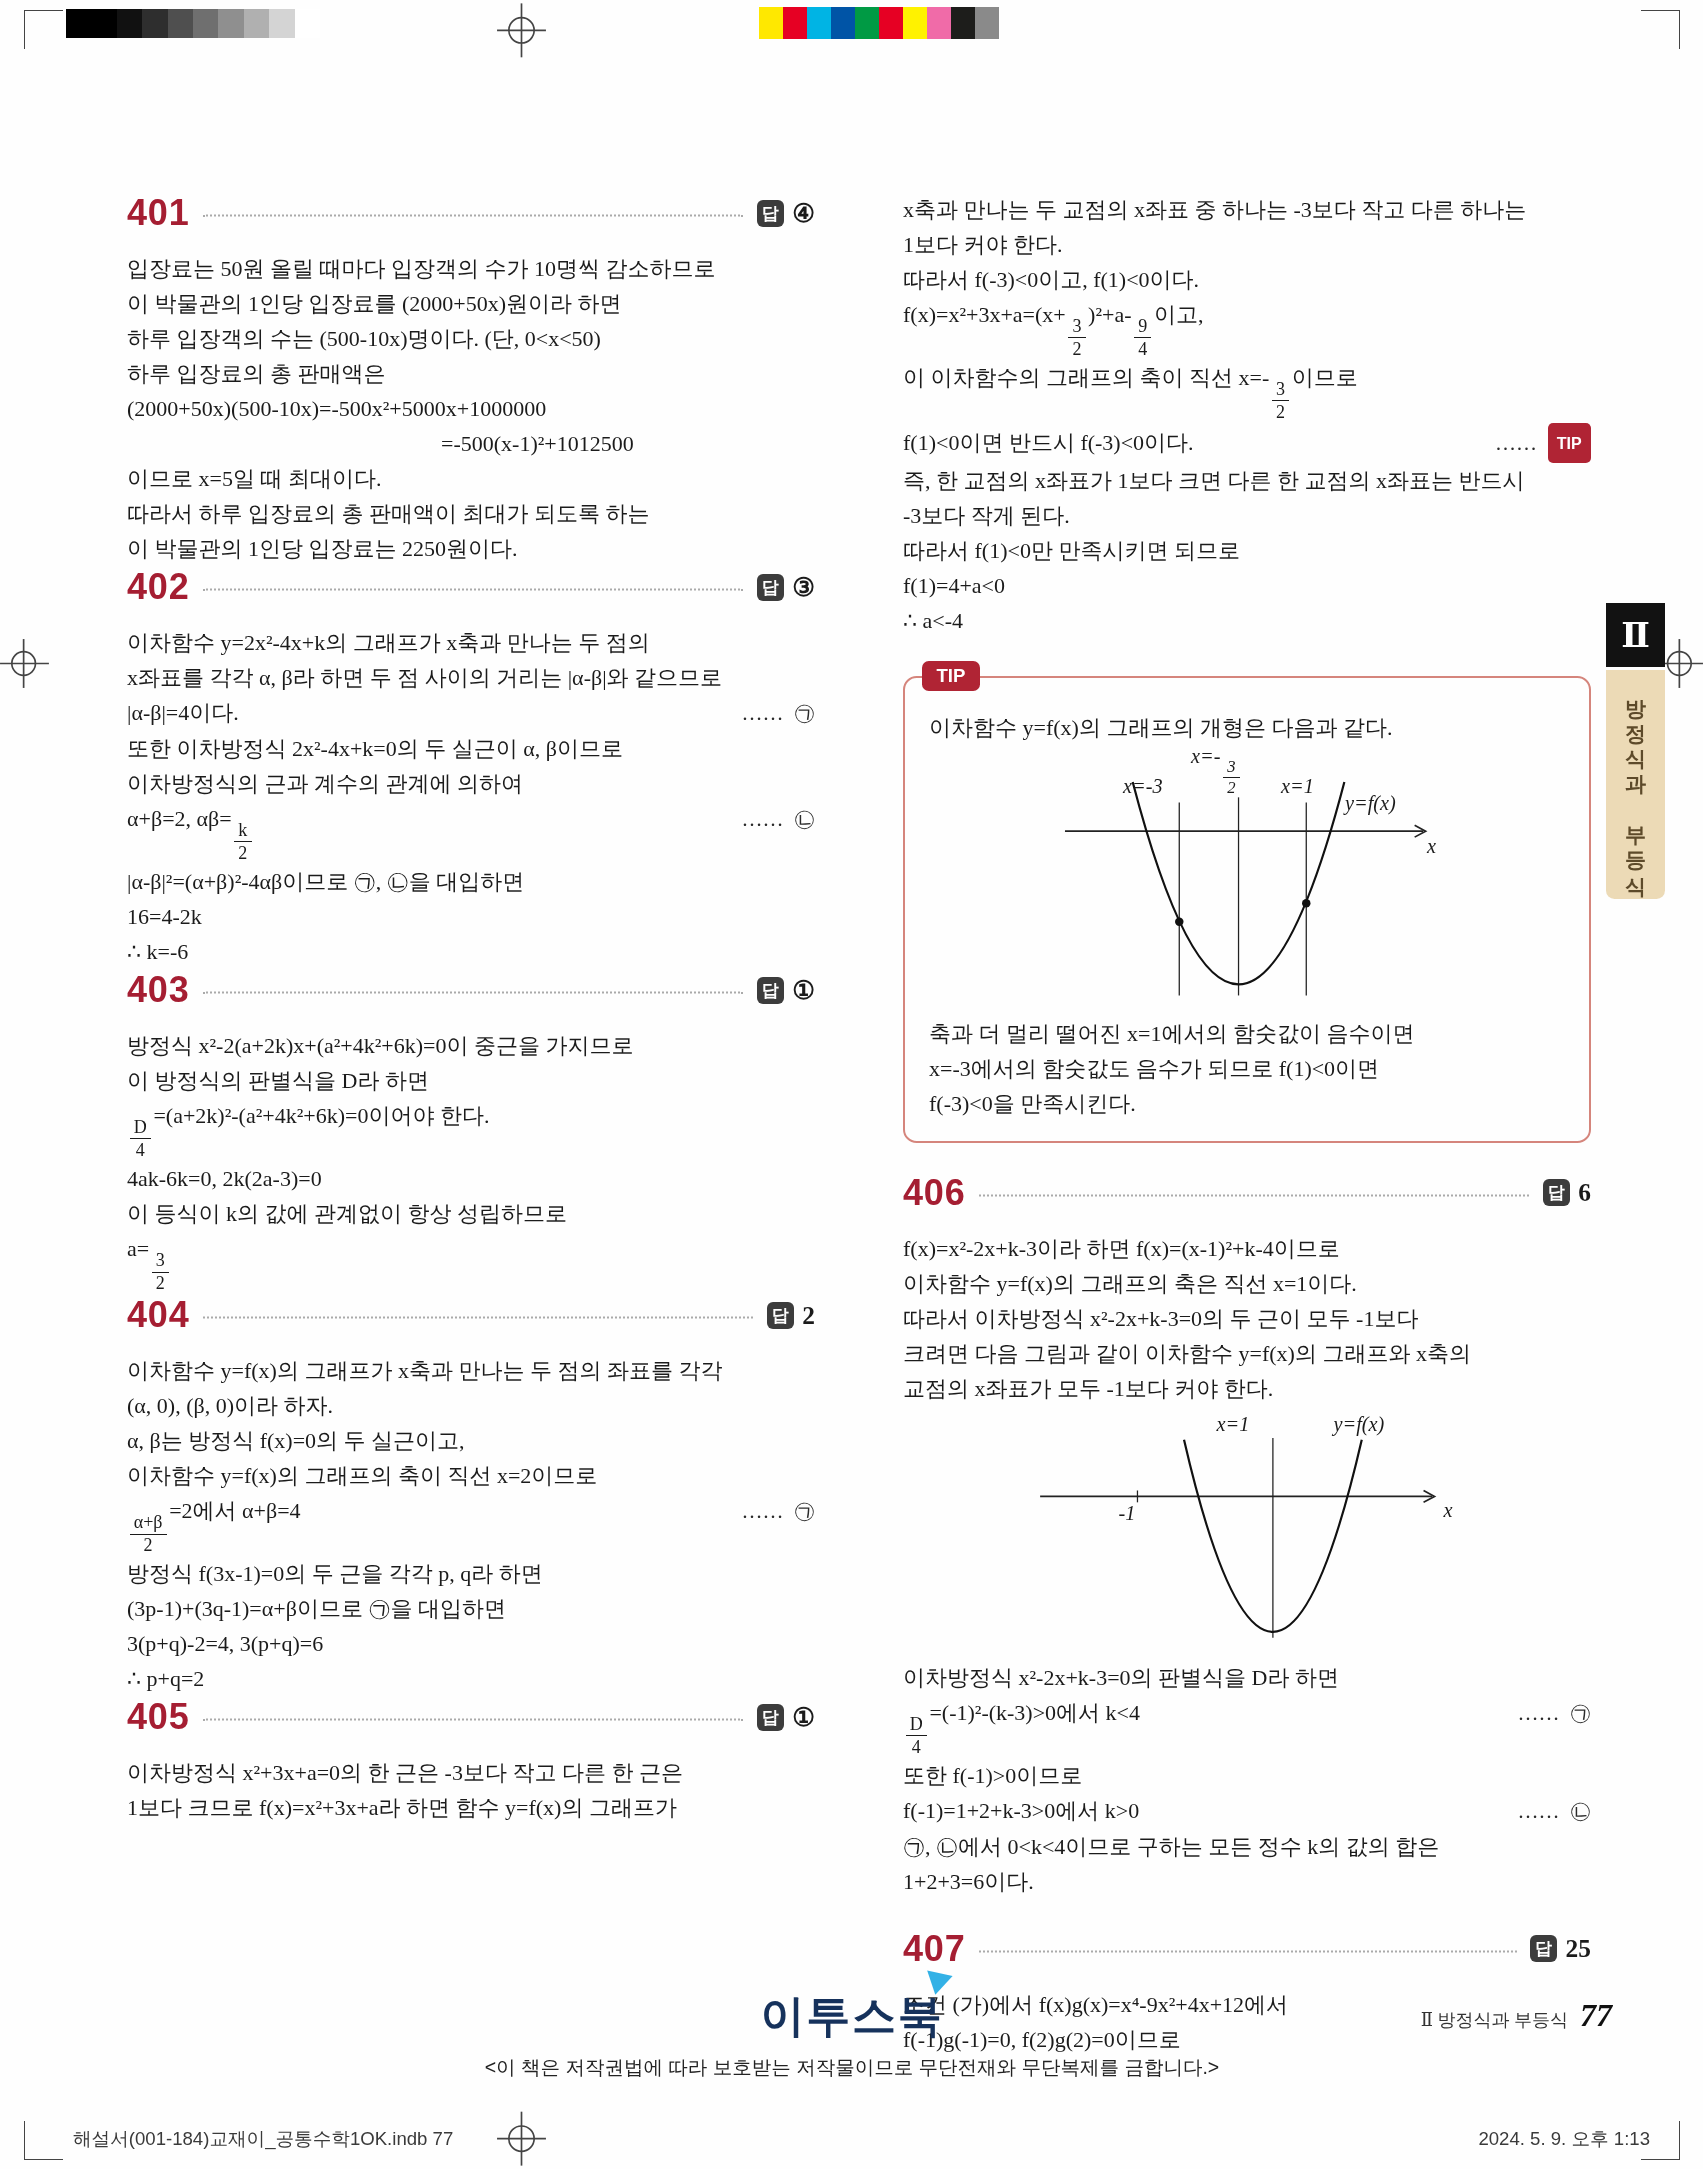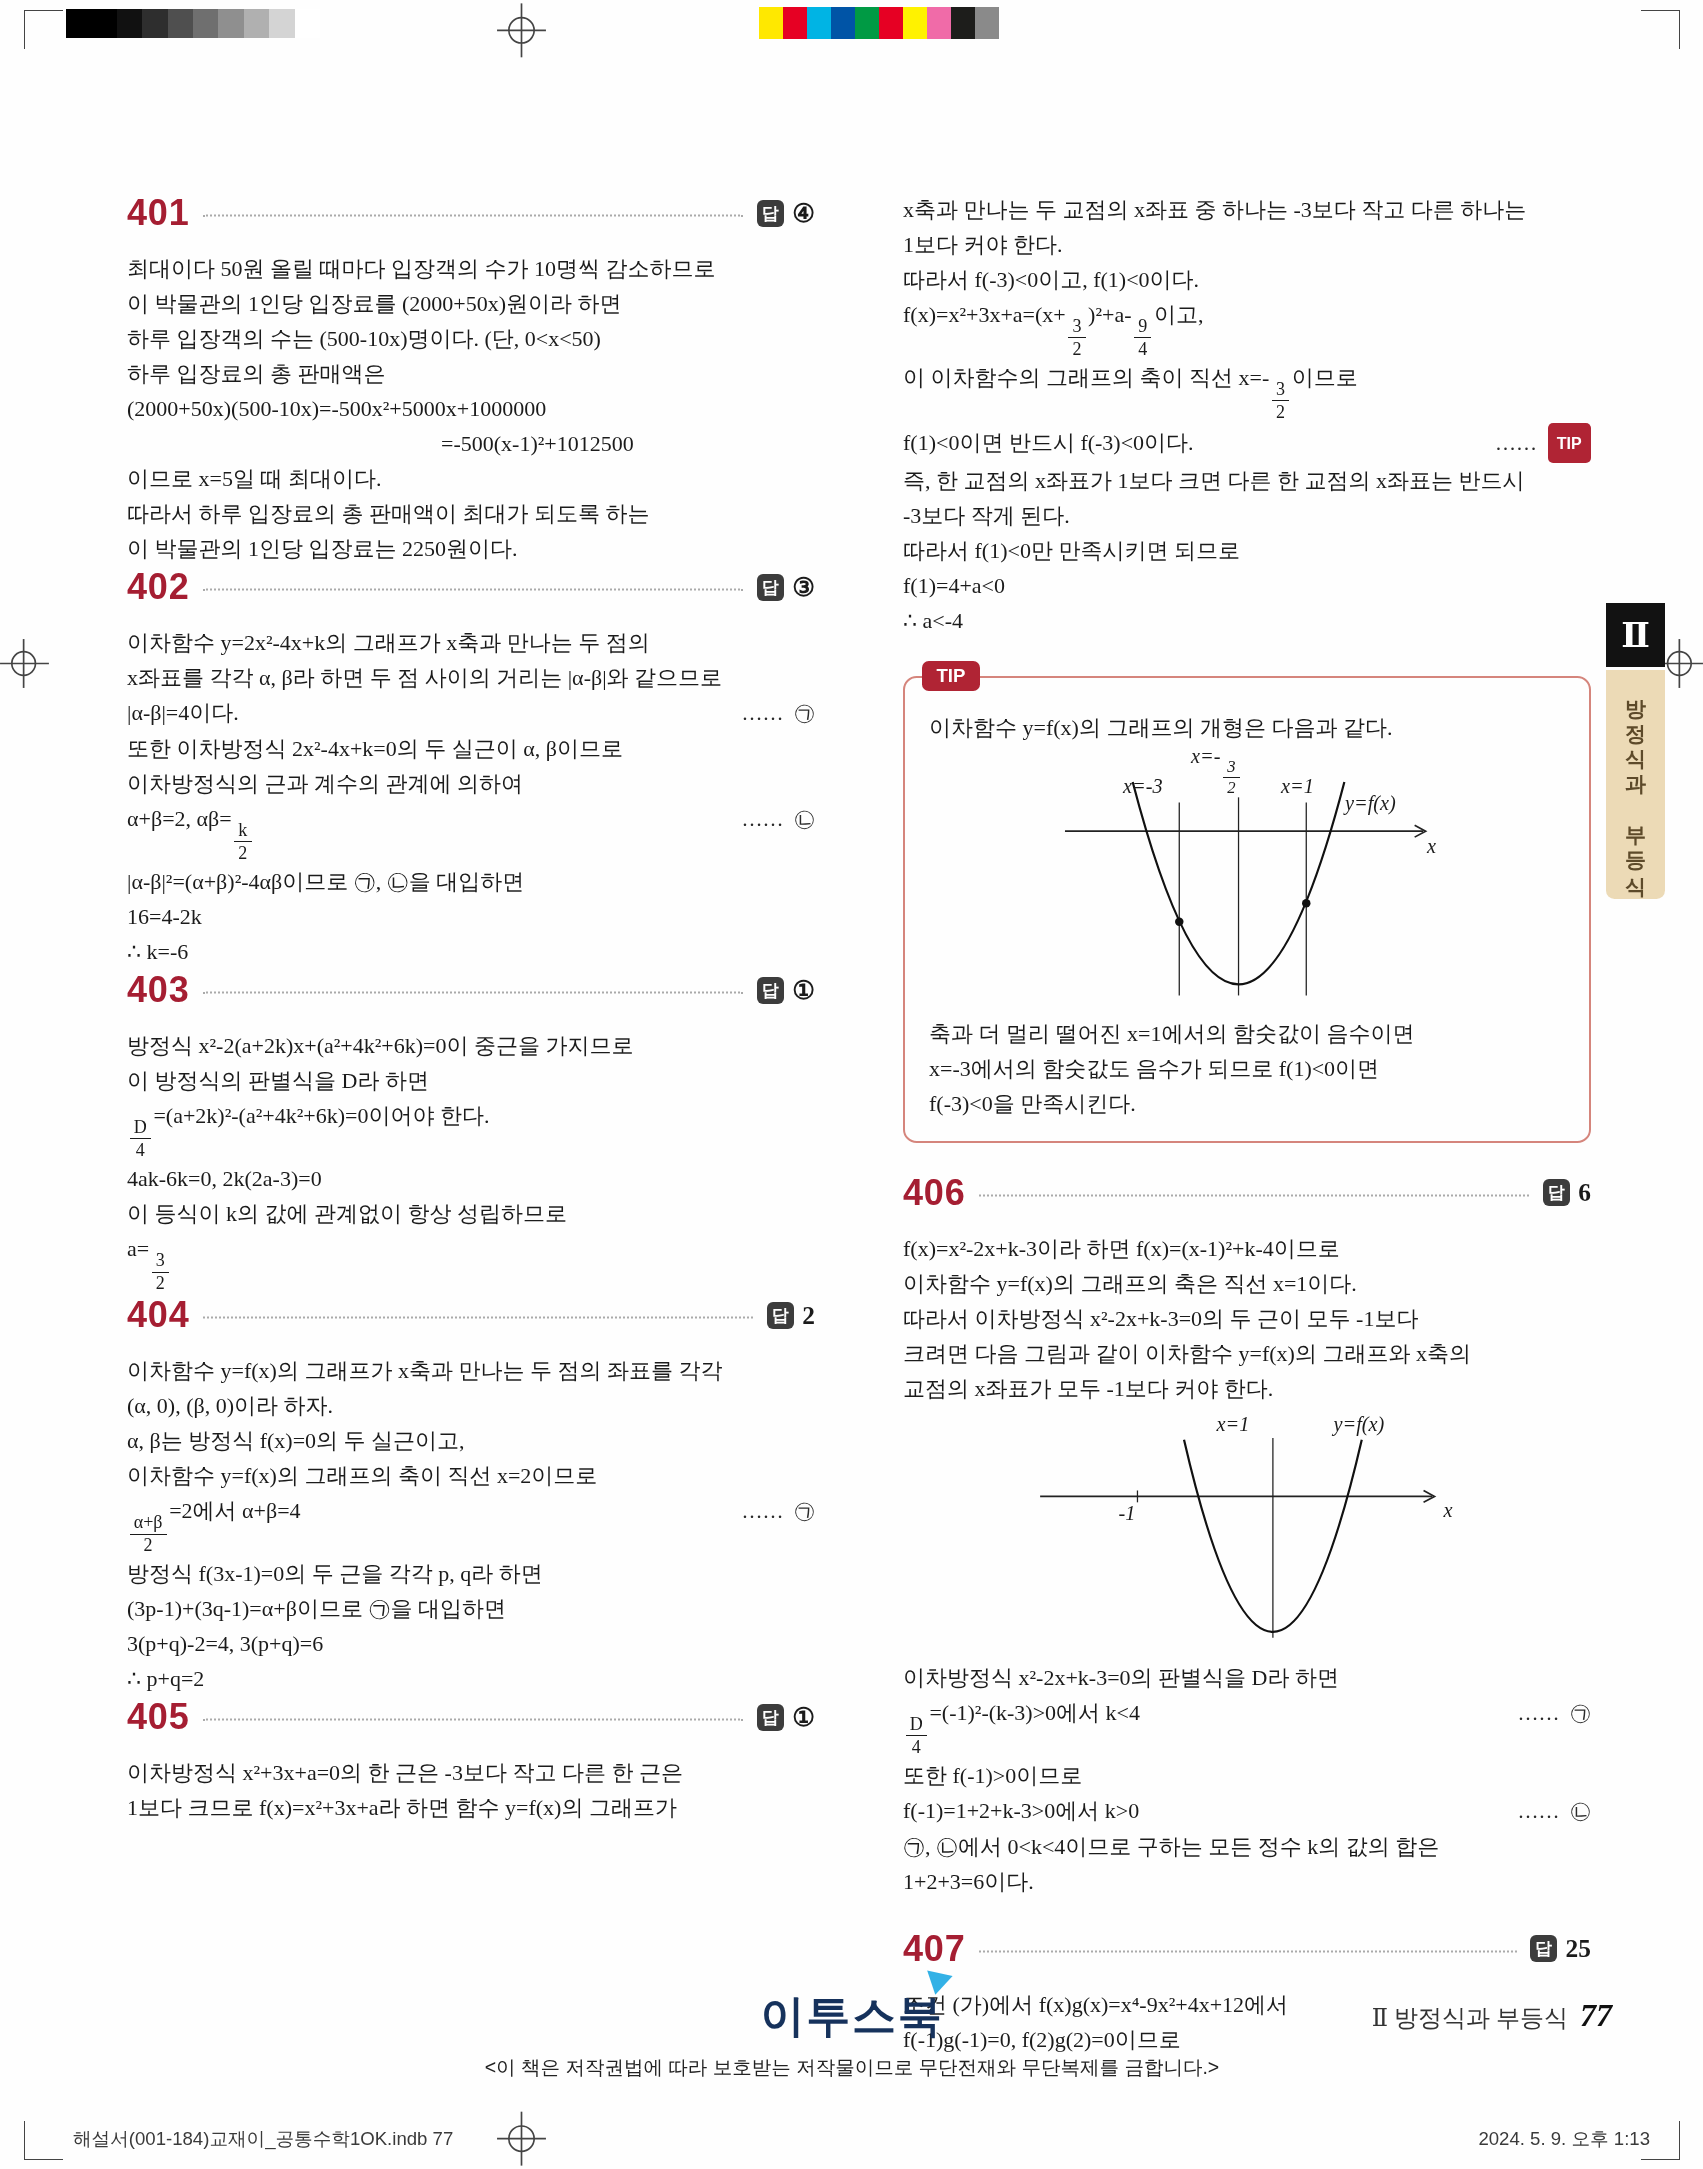--- a/index.html
+++ b/index.html
@@ -60,21 +60,21 @@
   
   .side-tab{position:absolute;right:39px;top:603px;width:59px}
   .side-tab .roman{background:#121212;color:#fff;height:64px;display:flex;align-items:center;justify-content:center;font-size:34px;font-weight:bold}
   .side-tab .tab-label{background:#ecdab6;color:#5d4a2a;writing-mode:vertical-rl;text-orientation:upright;font-family:"Liberation Sans",sans-serif;font-weight:bold;font-size:21px;letter-spacing:4.2px;height:229px;width:59px;display:flex;align-items:center;justify-content:center;border-radius:0 0 8.5px 8.5px;margin-top:3.4px}
 
   
   .logo{position:absolute;left:50%;top:1987px;transform:translateX(-50%);font-family:"Liberation Sans",sans-serif;font-weight:700;font-size:44px;color:#16325c;letter-spacing:1.7px}
   .logo .flag{position:absolute;right:-6.8px;top:-13.6px;width:0;height:0;border-left:13.6px solid transparent;border-right:13.6px solid transparent;border-top:22px solid #33b1e6;transform:rotate(12deg)}
   .notice{position:absolute;left:50%;top:2054px;transform:translateX(-50%);font-family:"Liberation Sans",sans-serif;font-weight:normal;font-size:19.5px;color:#222;white-space:nowrap}
   .page-ref{position:absolute;right:92px;top:1997px;display:flex;align-items:baseline;gap:12px}
-  .page-ref .chapter{font-size:24px;color:#333}
+  .page-ref .chapter{font-size:18px;color:#333}
   .page-ref .pageno{font-size:32px;font-weight:bold;font-style:italic;color:#111}
   .slug{position:absolute;top:2126px;font-family:"Liberation Sans",sans-serif;font-size:18.6px;color:#3a3a3a;white-space:nowrap}
   .slug.left{left:73px}
   .slug.right{right:54px}
 </style>
 </head>
 <body>
 
 <div class="sheet">
 
@@ -133,21 +133,21 @@
       <header class="phead">
         <span class="pnum">401</span>
         <span class="leader"></span>
         <span class="answer">
           <span class="ans-icon">답</span>
           <span class="ans-val">④</span>
         </span>
       </header>
       <div class="lines">
           <div class="line">
-            <span class="txt">최대이다 50원 올릴 때마다 입장객의 수가 10명씩 감소하므로</span>
+            <span class="txt">입장료는 50원 올릴 때마다 입장객의 수가 10명씩 감소하므로</span>
           </div>
           <div class="line">
             <span class="txt">이 박물관의 1인당 입장료를 (2000+50x)원이라 하면</span>
           </div>
           <div class="line">
             <span class="txt">하루 입장객의 수는 (500-10x)명이다. (단, 0&lt;x&lt;50)</span>
           </div>
           <div class="line">
             <span class="txt">하루 입장료의 총 판매액은</span>
           </div>

